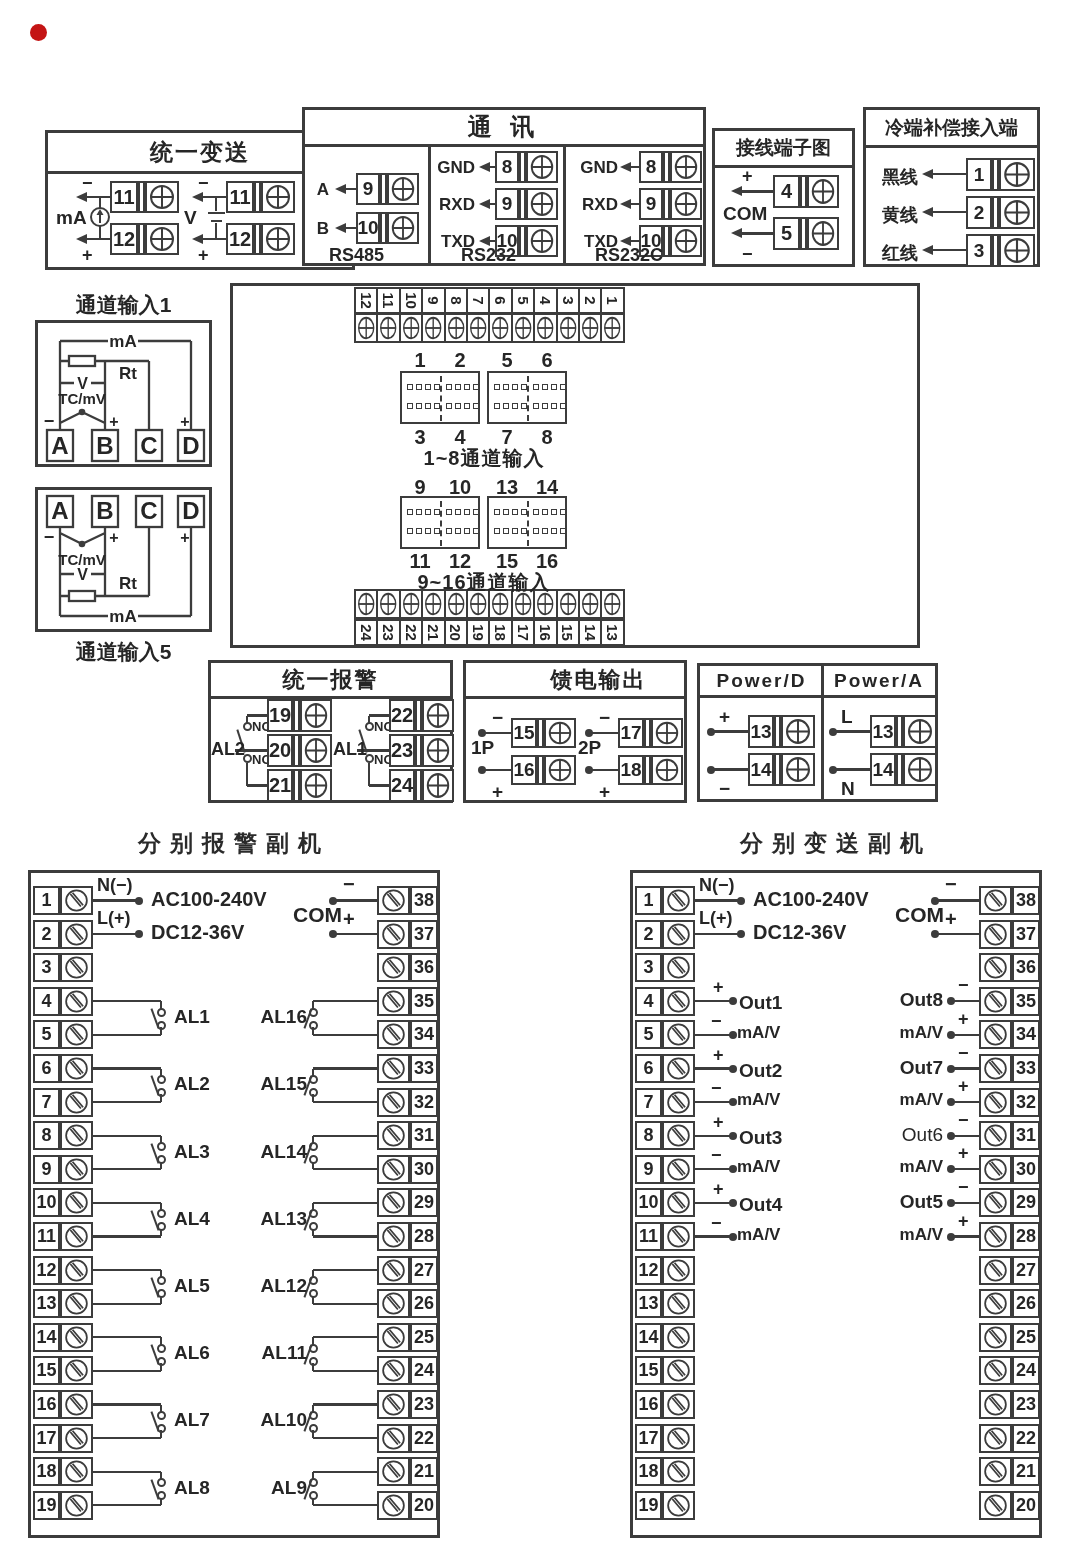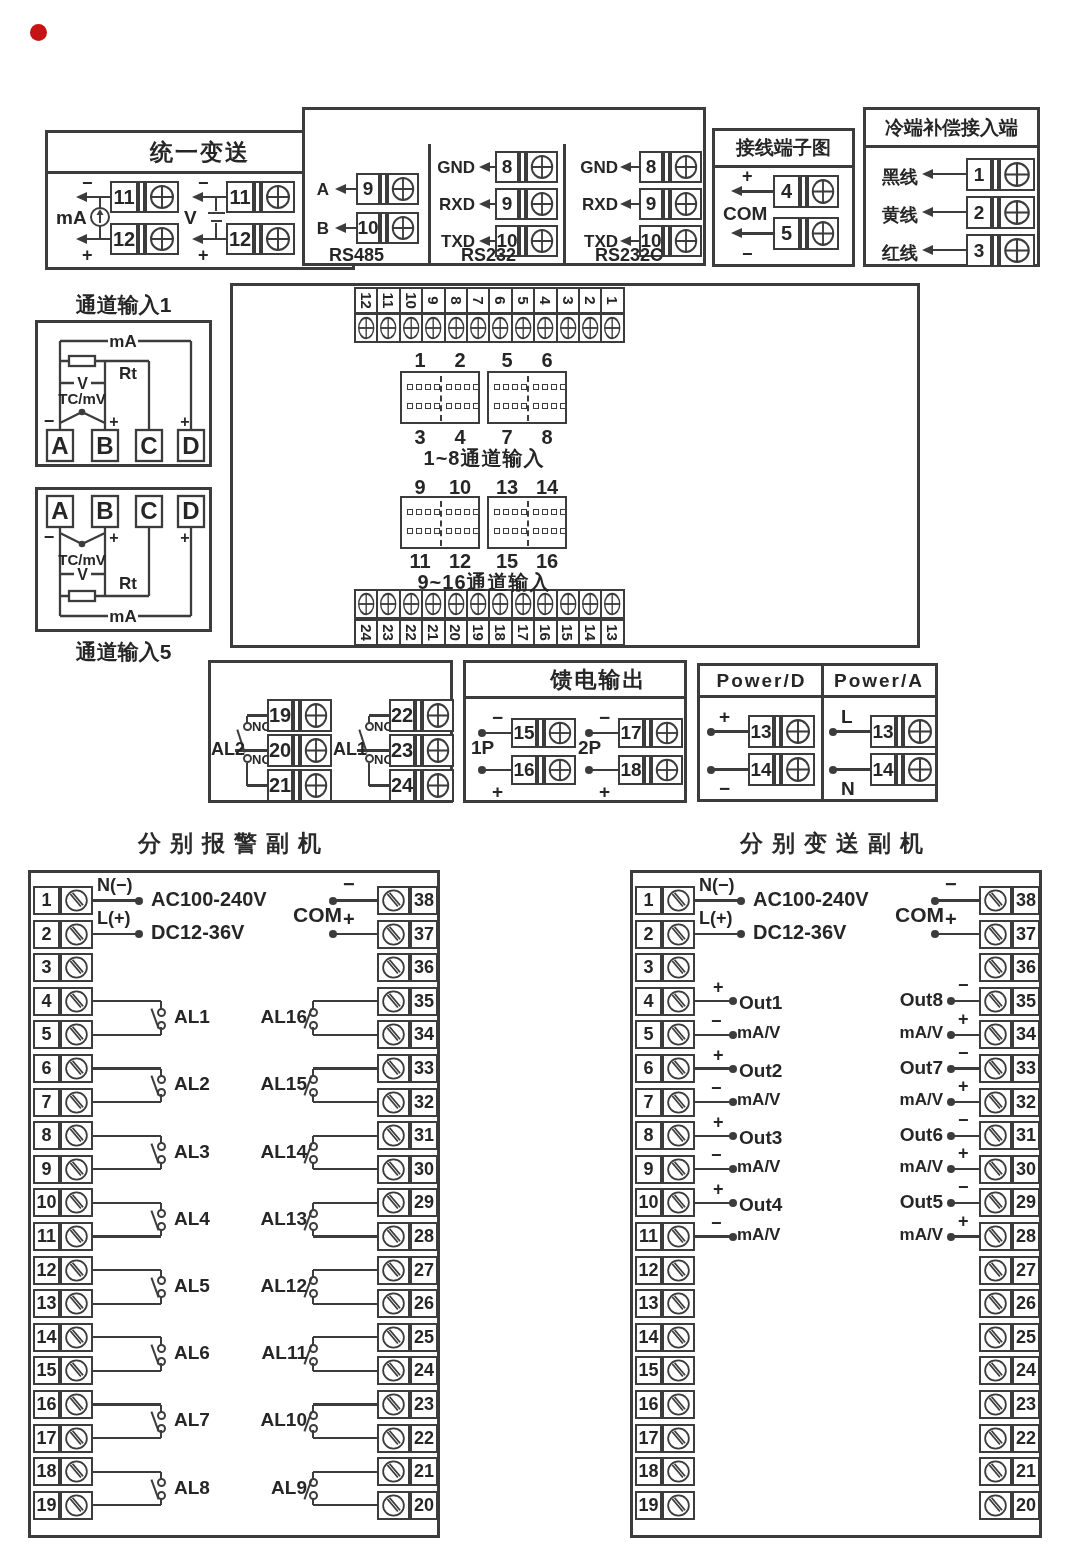--- a/index.html
+++ b/index.html
@@ -91,20 +91,21 @@
           <g fill="none" stroke="#3c3c3c" stroke-width="2">
             <circle cx="15" cy="14" r="11"></circle>
             <line x1="15" y1="3" x2="15" y2="25"></line>
             <line x1="4" y1="14" x2="26" y2="14"></line>
           </g>
         </svg>
       </div>
     </div>
 
   <div class="box" id="comm-box" style="left:302px;top:107px;width:404px;height:159px;">
+    <div class="box-header" style="height:34px;font-size:24px;letter-spacing:6px;">通  讯</div>
   <div style="position: absolute; left: 0px; top: 34px; width: 123px; height: 122px;">
         <div style="position: absolute; left: 4px; top: 36px; font-size: 17px; font-weight: bold; white-space: nowrap; color: var(--ink); width: 20px; text-align: right;">A</div>
         <div style="position: absolute; left: 30px; top: 39.5px; width: 0px; height: 0px; border-top: 5.5px solid transparent; border-bottom: 5.5px solid transparent; border-right: 11px solid var(--line);"></div>
         <div style="position: absolute; left: 39px; top: 43.8px; width: 12px; height: 2.4px; background: var(--line);"></div>
         <div style="position: absolute; left: 51px; top: 29px; width: 24px; height: 32px; border: 2px solid var(--line); background: rgb(255, 255, 255); box-sizing: border-box; display: flex; align-items: center; justify-content: center; font-weight: bold; font-size: 19px;">9</div>
         <div style="position: absolute; left: 75px; top: 29px; width: 7px; height: 32px; border: 2px solid var(--line); background: rgb(255, 255, 255); box-sizing: border-box; display: flex; align-items: center; justify-content: center; font-weight: bold; font-size: 18px;"></div>
         <div style="position: absolute; left: 82px; top: 29px; width: 32px; height: 32px; border: 2px solid var(--line); background: rgb(255, 255, 255); box-sizing: border-box; display: flex; align-items: center; justify-content: center; font-weight: bold; font-size: 18px;">
           <svg width="100%" height="100%" viewBox="0 0 30 28" preserveAspectRatio="none">
             <g fill="none" stroke="#3c3c3c" stroke-width="2">
               <circle cx="15" cy="14" r="11"></circle>
@@ -731,20 +732,21 @@
         <div style="position: absolute; left: 32px; top: 30px; width: 6px; height: 6px; border: 1.6px solid var(--line); background: rgb(255, 255, 255); box-sizing: border-box;"></div>
         <div style="position: absolute; left: 44px; top: 30px; width: 6px; height: 6px; border: 1.6px solid var(--line); background: rgb(255, 255, 255); box-sizing: border-box;"></div>
         <div style="position: absolute; left: 53px; top: 30px; width: 6px; height: 6px; border: 1.6px solid var(--line); background: rgb(255, 255, 255); box-sizing: border-box;"></div>
         <div style="position: absolute; left: 62px; top: 30px; width: 6px; height: 6px; border: 1.6px solid var(--line); background: rgb(255, 255, 255); box-sizing: border-box;"></div>
         <div style="position: absolute; left: 71px; top: 30px; width: 6px; height: 6px; border: 1.6px solid var(--line); background: rgb(255, 255, 255); box-sizing: border-box;"></div>
       </div>
       <div style="position: absolute; left: 151px; top: 283px; font-size: 20px; font-weight: bold; white-space: nowrap; color: var(--ink); width: 200px; text-align: center; letter-spacing: 1px;">9~16通道输入</div>
     </div>
 
   <div class="box" id="ua-box" style="left:208px;top:660px;width:245px;height:143px;">
+    <div class="box-header cjk" style="height:33px;font-size:22px;">统一报警</div>
   <div style="position: absolute; left: 36px; top: 51.3px; width: 20px; height: 2.4px; background: var(--line);"></div>
       <div style="position: absolute; left: 34.8px; top: 52.5px; width: 2.4px; height: 7px; background: var(--line);"></div>
       <div style="position: absolute; left: 31.5px; top: 59px; width: 9px; height: 9px; border: 2px solid var(--line); border-radius: 50%; background: rgb(255, 255, 255); box-sizing: border-box;"></div>
       <div style="position: absolute; left: 41px; top: 55.5px; font-size: 13px; font-weight: bold; white-space: nowrap; color: var(--ink);">NC</div>
       <div style="position: absolute; left: 29px; top: 65.5px; width: 2.3px; height: 24px; background: var(--line); transform: rotate(-18deg);"></div>
       <div style="position: absolute; left: 24px; top: 86.3px; width: 32px; height: 2.4px; background: var(--line);"></div>
       <div style="position: absolute; left: 31.5px; top: 91px; width: 9px; height: 9px; border: 2px solid var(--line); border-radius: 50%; background: rgb(255, 255, 255); box-sizing: border-box;"></div>
       <div style="position: absolute; left: 41px; top: 88.5px; font-size: 13px; font-weight: bold; white-space: nowrap; color: var(--ink);">NO</div>
       <div style="position: absolute; left: 34.8px; top: 99.5px; width: 2.4px; height: 23px; background: var(--line);"></div>
       <div style="position: absolute; left: 36px; top: 121.3px; width: 20px; height: 2.4px; background: var(--line);"></div>
@@ -1914,21 +1916,21 @@
       <div style="position: absolute; left: 318px; top: 160.7px; width: 28px; height: 2.4px; background: var(--line);"></div>
       <div style="position: absolute; left: 325px; top: 135.9px; font-size: 18px; font-weight: bold; white-space: nowrap; color: var(--ink);">+</div>
       <div style="position: absolute; left: 238px; top: 183.5px; font-size: 19px; font-weight: bold; white-space: nowrap; color: var(--ink); width: 72px; text-align: right;">Out7</div>
       <div style="position: absolute; left: 314px; top: 191.5px; width: 8px; height: 8px; border-radius: 50%; background: var(--line);"></div>
       <div style="position: absolute; left: 318px; top: 194.3px; width: 28px; height: 2.4px; background: var(--line);"></div>
       <div style="position: absolute; left: 325px; top: 169.5px; font-size: 18px; font-weight: bold; white-space: nowrap; color: var(--ink);">−</div>
       <div style="position: absolute; left: 238px; top: 217.1px; font-size: 17px; font-weight: bold; white-space: nowrap; color: var(--ink); width: 72px; text-align: right;">mA/V</div>
       <div style="position: absolute; left: 314px; top: 225.1px; width: 8px; height: 8px; border-radius: 50%; background: var(--line);"></div>
       <div style="position: absolute; left: 318px; top: 227.9px; width: 28px; height: 2.4px; background: var(--line);"></div>
       <div style="position: absolute; left: 325px; top: 203.1px; font-size: 18px; font-weight: bold; white-space: nowrap; color: var(--ink);">+</div>
-      <div style="position: absolute; left: 238px; top: 250.7px; font-size: 19px; font-weight: bold; white-space: nowrap; color: var(--ink); width: 72px; text-align: right;">Out6</div>
+      <div style="position: absolute; left: 238px; top: 250.7px; font-size: 19px; font-weight: normal; white-space: nowrap; color: var(--ink); width: 72px; text-align: right;">Out6</div>
       <div style="position: absolute; left: 314px; top: 258.7px; width: 8px; height: 8px; border-radius: 50%; background: var(--line);"></div>
       <div style="position: absolute; left: 318px; top: 261.5px; width: 28px; height: 2.4px; background: var(--line);"></div>
       <div style="position: absolute; left: 325px; top: 236.7px; font-size: 18px; font-weight: bold; white-space: nowrap; color: var(--ink);">−</div>
       <div style="position: absolute; left: 238px; top: 284.3px; font-size: 17px; font-weight: bold; white-space: nowrap; color: var(--ink); width: 72px; text-align: right;">mA/V</div>
       <div style="position: absolute; left: 314px; top: 292.3px; width: 8px; height: 8px; border-radius: 50%; background: var(--line);"></div>
       <div style="position: absolute; left: 318px; top: 295.1px; width: 28px; height: 2.4px; background: var(--line);"></div>
       <div style="position: absolute; left: 325px; top: 270.3px; font-size: 18px; font-weight: bold; white-space: nowrap; color: var(--ink);">+</div>
       <div style="position: absolute; left: 238px; top: 317.9px; font-size: 19px; font-weight: bold; white-space: nowrap; color: var(--ink); width: 72px; text-align: right;">Out5</div>
       <div style="position: absolute; left: 314px; top: 325.9px; width: 8px; height: 8px; border-radius: 50%; background: var(--line);"></div>
       <div style="position: absolute; left: 318px; top: 328.7px; width: 28px; height: 2.4px; background: var(--line);"></div>

